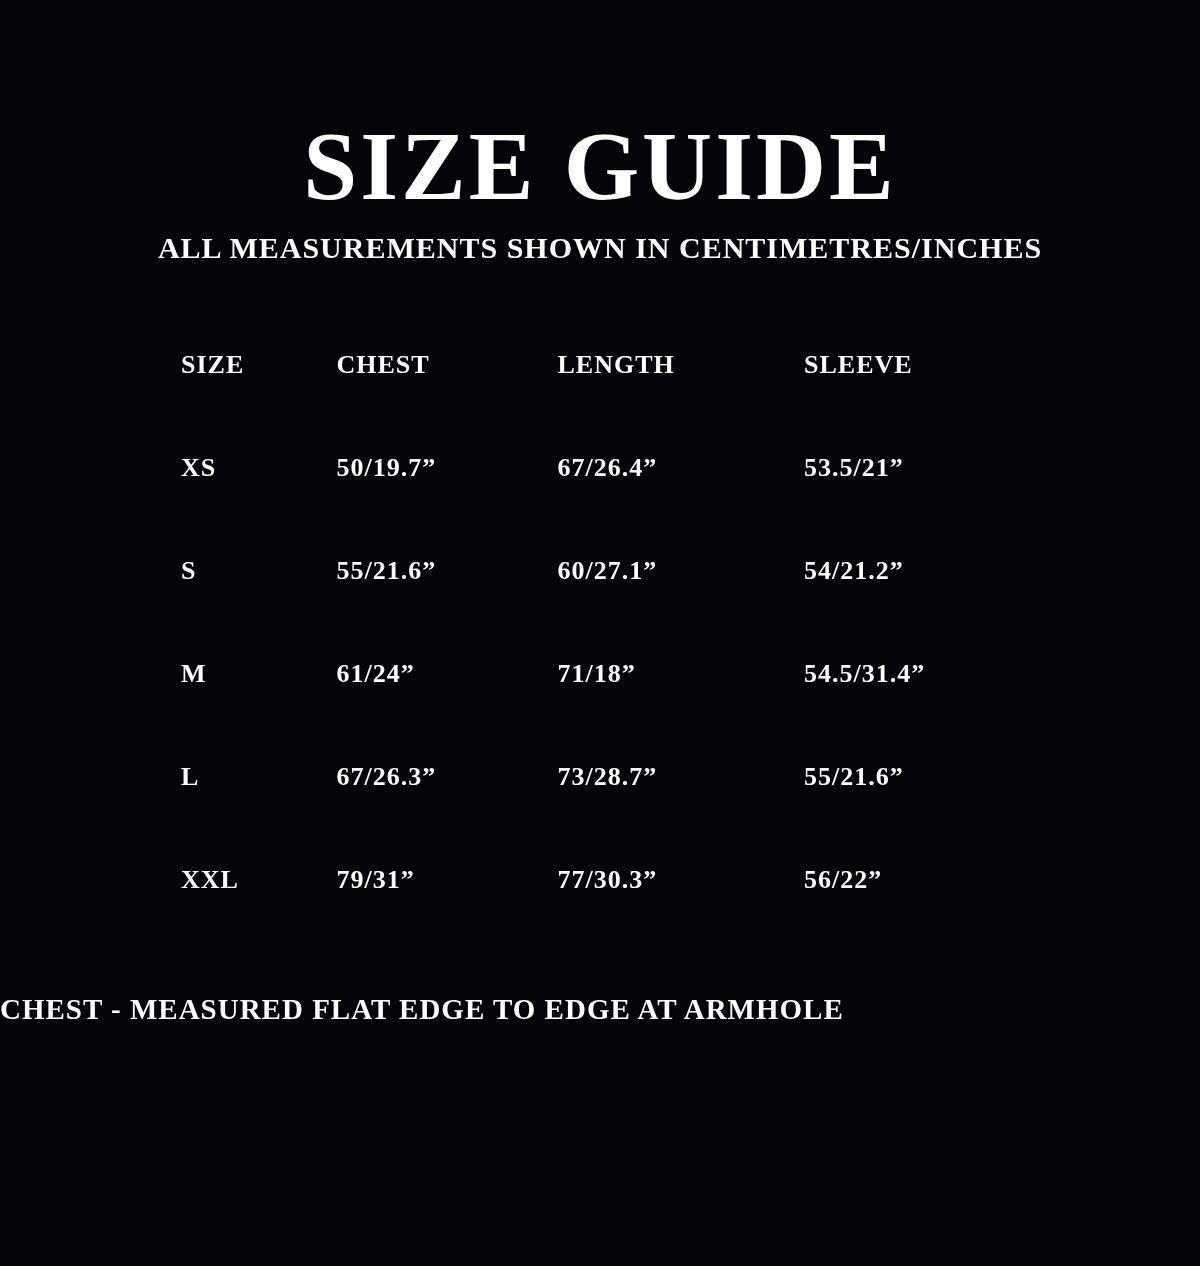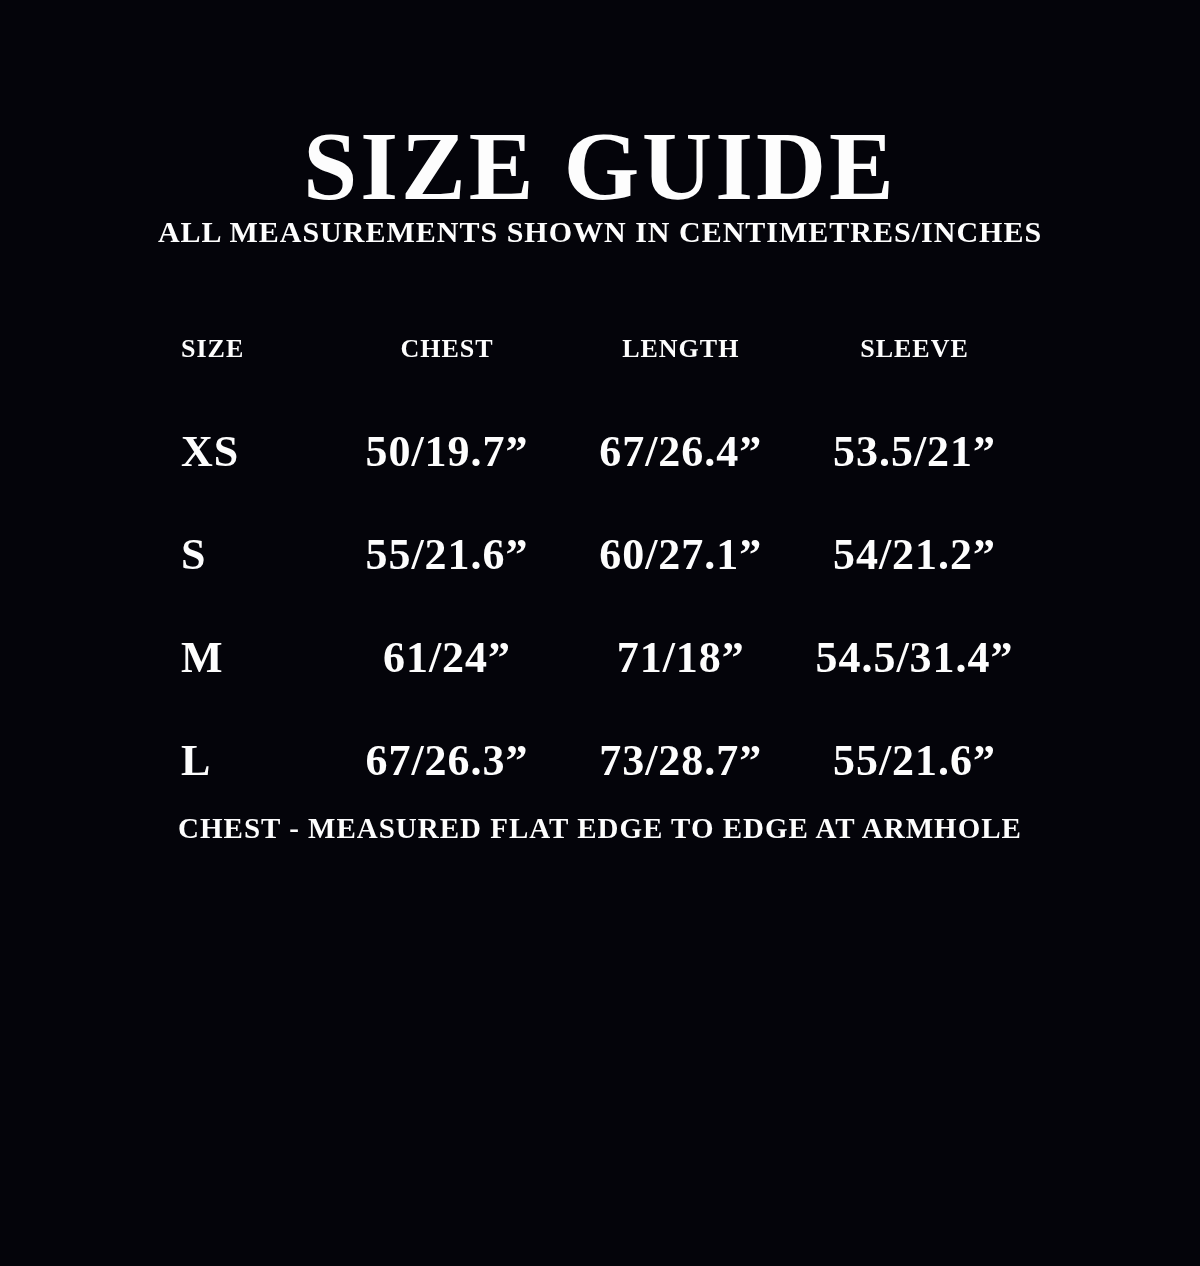--- a/index.html
+++ b/index.html
@@ -25,53 +25,54 @@
     text-align: center;
     font-size: 97px;
     line-height: 1.0;
     letter-spacing: 3px;
     margin: 0;
   }
   .subtitle {
     text-align: center;
     font-size: 30px;
     letter-spacing: 1px;
+    margin-top: 16px;
   }
   table.size-table {
     width: 850px;
     margin: 48px auto 0 auto;
     border-collapse: collapse;
     table-layout: fixed;
   }
   table.size-table th,
   table.size-table td {
     height: 103px;
     padding: 0;
     vertical-align: middle;
-    text-align: center;
+    text-align: left;
   }
   table.size-table th {
     font-size: 26px;
     letter-spacing: 1px;
   }
   table.size-table td {
-    font-size: 44px;
+    font-size: 26px;
     letter-spacing: 1px;
   }
   table.size-table th:first-child,
   table.size-table td:first-child {
     text-align: left;
     padding-left: 6px;
   }
   col.c-size   { width: 19%; }
   col.c-chest  { width: 26%; }
   col.c-length { width: 29%; }
   col.c-sleeve { width: 26%; }
   .notes {
-    text-align: center;
+    margin-top: 62px;
     font-size: 29px;
     line-height: 1.12;
     letter-spacing: 1px;
   }
   .notes div { margin: 0; }
 </style>
 </head>
 <body>
 
 <div class="guide">
@@ -113,20 +114,26 @@
         <td>61/24”</td>
         <td>71/18”</td>
         <td>54.5/31.4”</td>
       </tr>
       <tr>
         <td>L</td>
         <td>67/26.3”</td>
         <td>73/28.7”</td>
         <td>55/21.6”</td>
       </tr>
+      <tr>
+        <td>XXL</td>
+        <td>79/31”</td>
+        <td>77/30.3”</td>
+        <td>56/22”</td>
+      </tr>
     </tbody>
   </table>
 
   <div class="notes">
     <div>CHEST - MEASURED FLAT EDGE TO EDGE AT ARMHOLE</div>
   </div>
 
 </div>
 
 </body></html>

